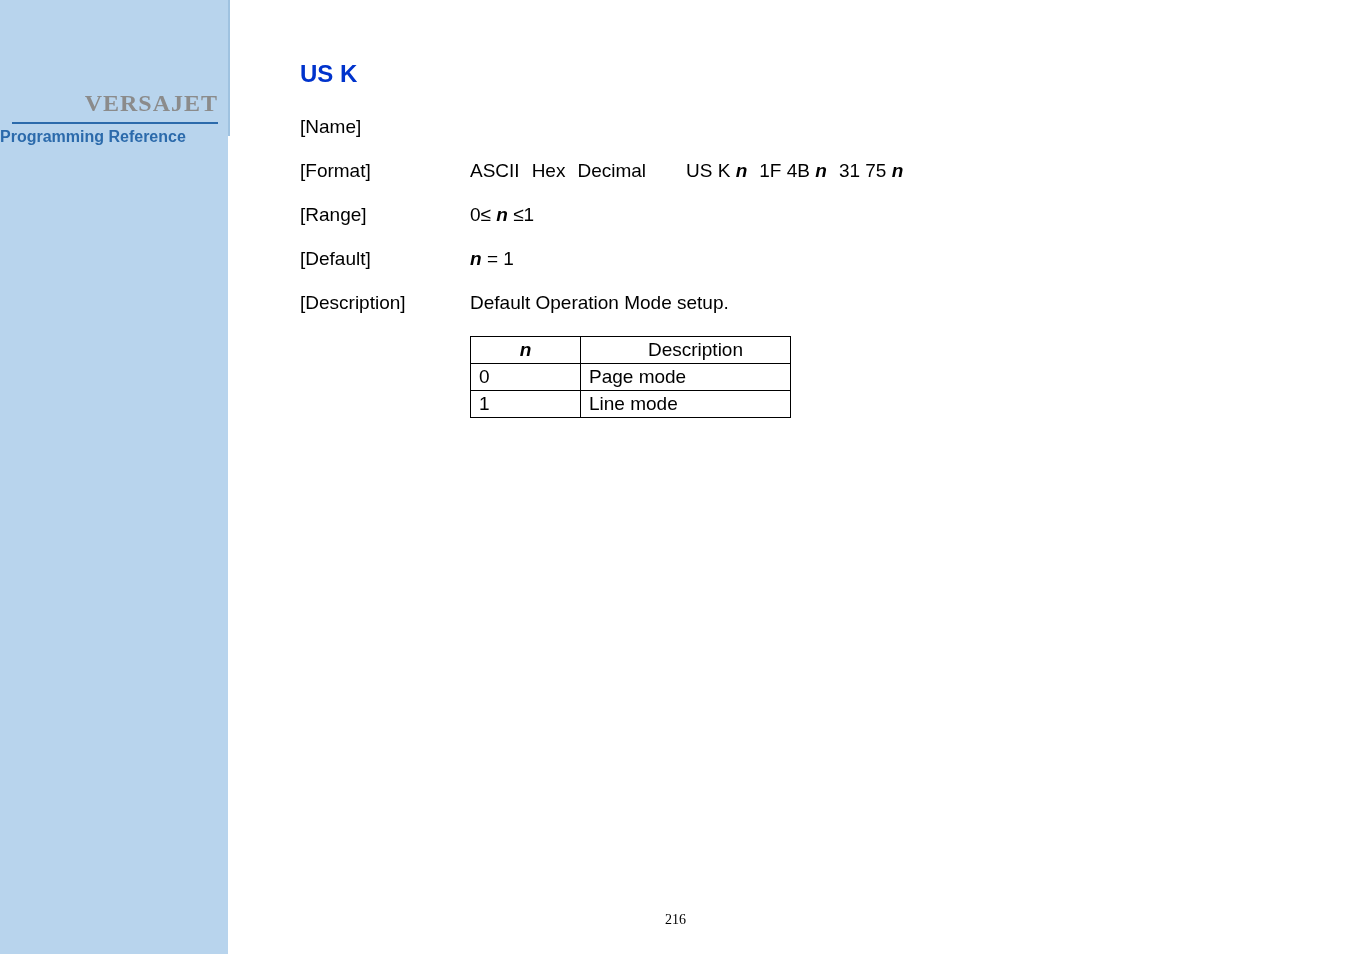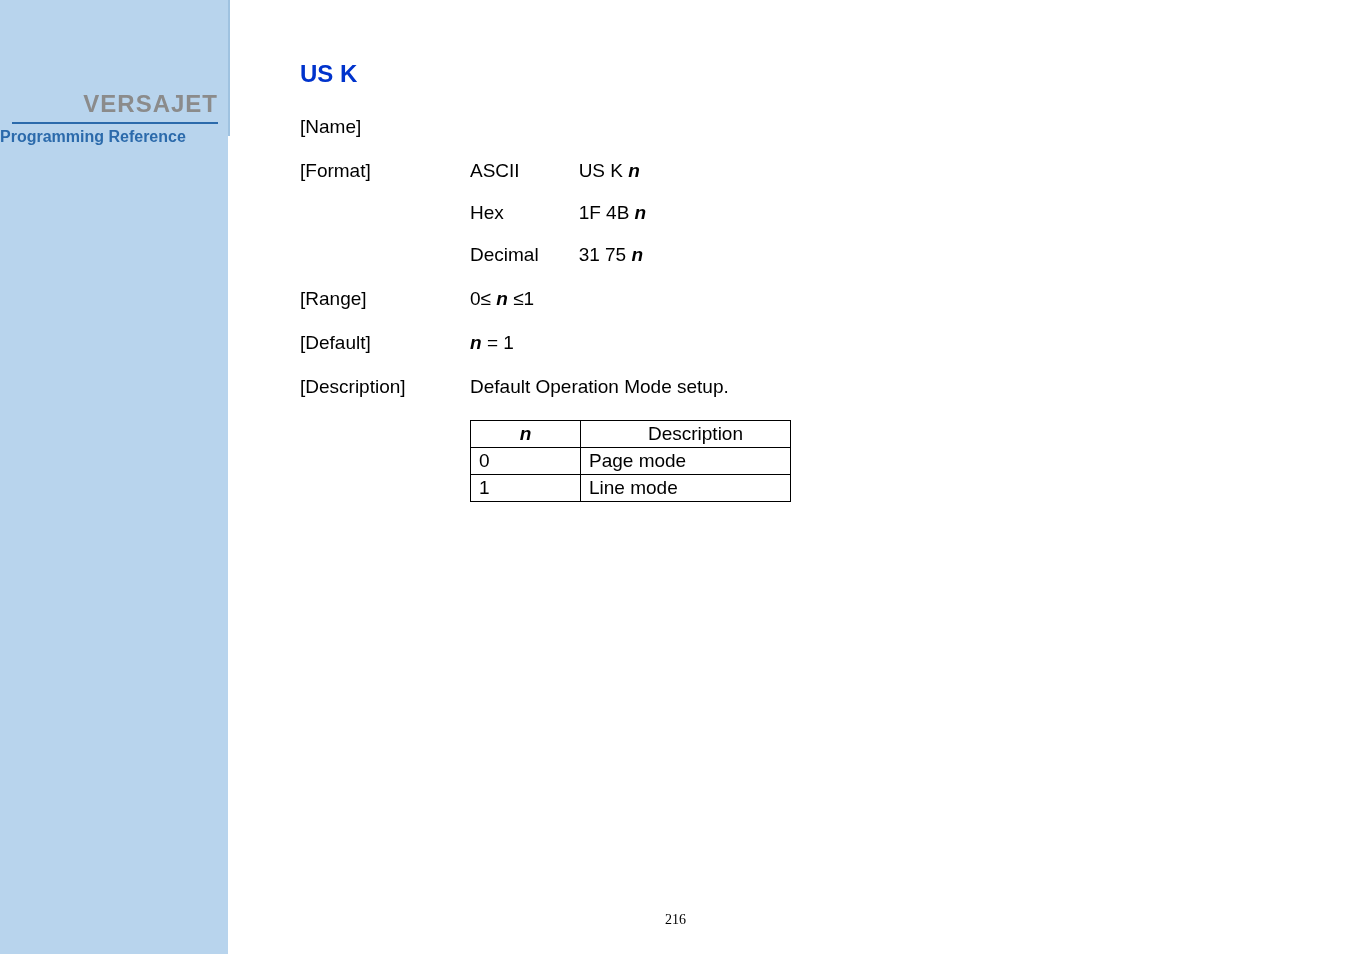--- a/index.html
+++ b/index.html
@@ -28,21 +28,21 @@
   .brand {
     position: absolute;
     left: 0;
     top: 90px;
     width: 218px;
     text-align: right;
     font-size: 24px;
     font-weight: bold;
     letter-spacing: 1px;
     color: #8b8b8b;
-    font-family: Liberation Sans, sans-serif;
+    font-family: Liberation Serif, serif;
   }
   .brand-underline {
     position: absolute;
     left: 12px;
     top: 122px;
     width: 206px;
     height: 2px;
     background: #2b6aab;
   }
   .subref {
@@ -65,21 +65,21 @@
   .title {
     font-size: 24px;
     font-weight: bold;
     color: #0033cc;
     margin-bottom: 28px;
   }
   .row { display: flex; margin-bottom: 22px; font-size: 19px; color: #000; }
   .lbl { width: 170px; flex-shrink: 0; }
   .val { flex: 1; }
   .fmt-table { display: flex; gap: 40px; font-size: 19px; }
-  .fmt-col { display: flex; flex-direction: column; gap: 20px; }
+  .fmt-col { display: flex; flex-direction: row; gap: 12px; }
   .ital { font-style: italic; font-weight: bold; }
   .sub-caption { font-size: 19px; margin-left: 170px; margin-bottom: 6px; }
   table.enable {
     margin-left: 170px;
     border-collapse: collapse;
     font-size: 19px;
   }
   table.enable th, table.enable td {
     border: 1px solid #000;
     padding: 2px 8px;

